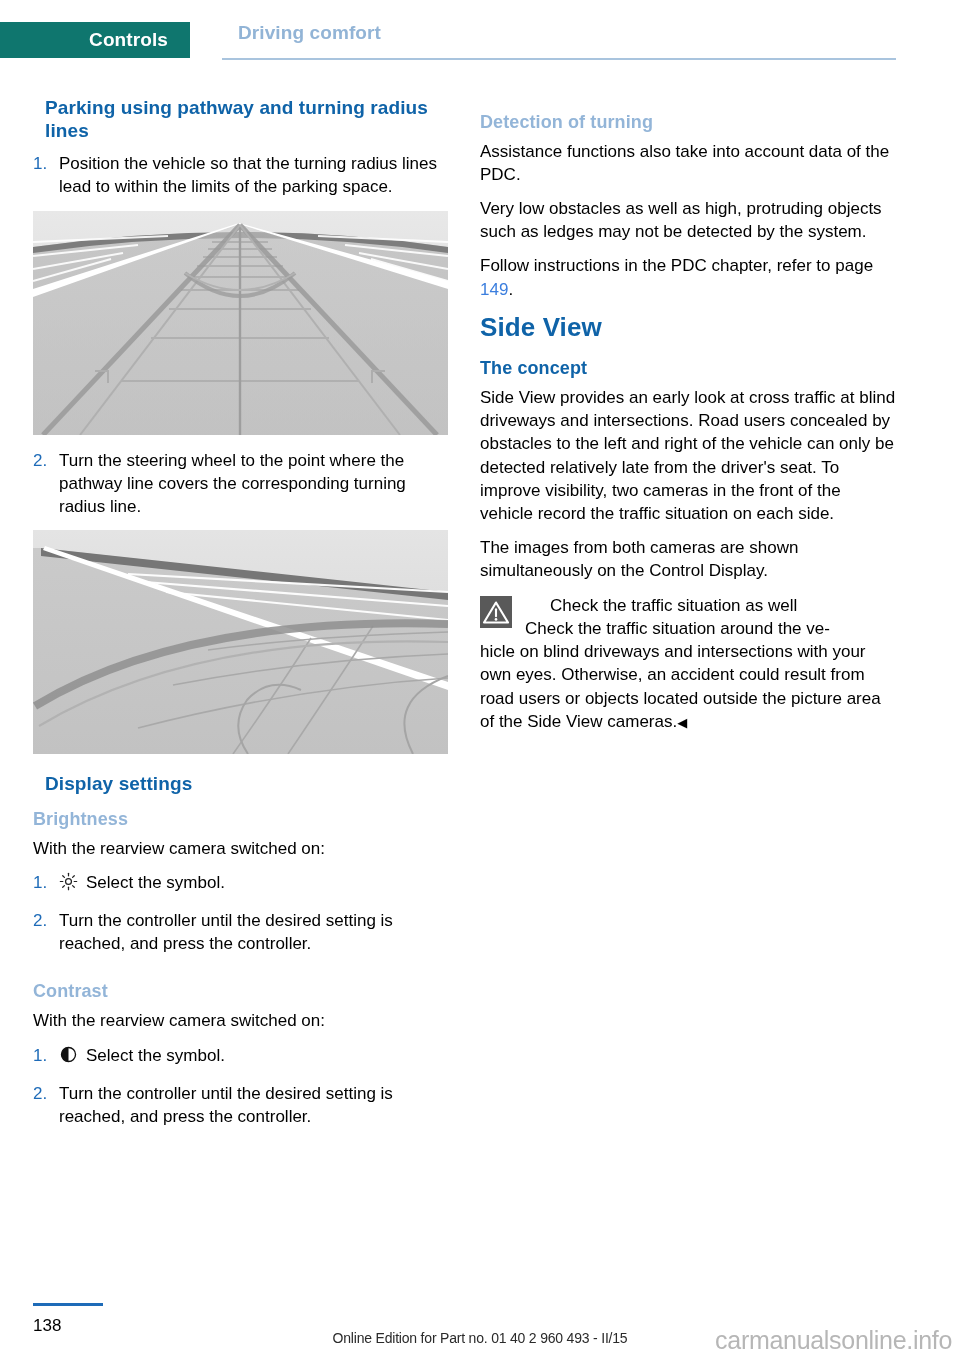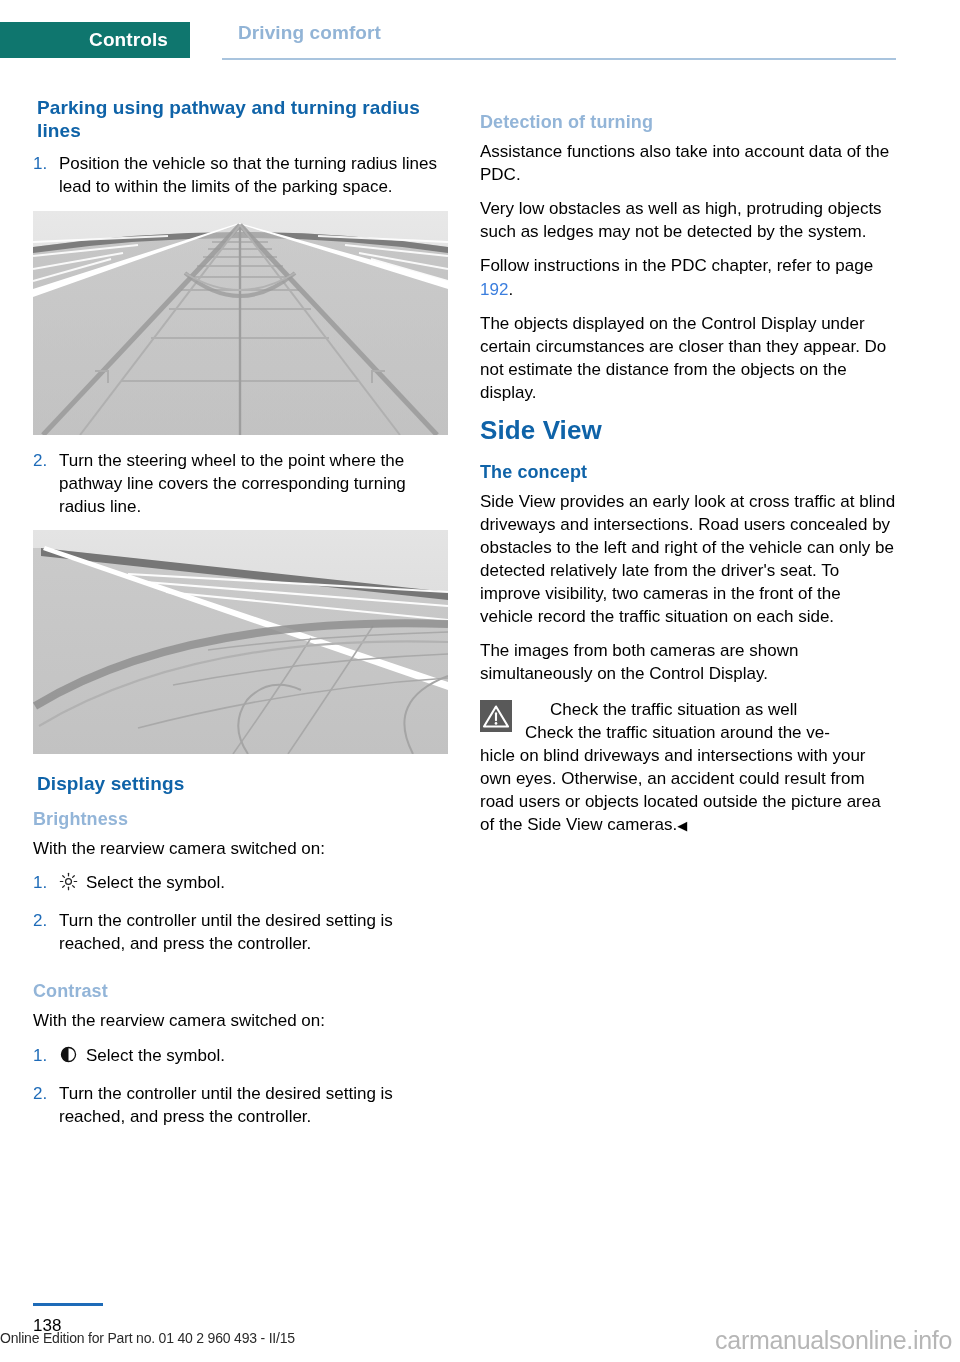--- a/index.html
+++ b/index.html
@@ -81,21 +81,21 @@
     font-weight: bold;
     color: #0f63a8;
     margin: 0 0 14px 0;
     line-height: 1.18;
     letter-spacing: 0.1px;
   }
   h2.section-title {
     font-size: 19px;
     font-weight: bold;
     color: #0f63a8;
-    margin: 0 0 10px 4px;
+    margin: 0 0 10px 12px;
     line-height: 1.22;
     letter-spacing: 0.1px;
   }
   h3.sub-title {
     font-size: 18px;
     font-weight: bold;
     color: #93b5d8;
     margin: 0 0 6px 0;
     line-height: 1.22;
     letter-spacing: 0.1px;
@@ -194,21 +194,21 @@
     top: 1316px;
     font-size: 17px;
     color: #000;
     text-align: center;
   }
   .footer-center {
     position: absolute;
     left: 0;
     top: 1330px;
     width: 960px;
-    text-align: left;
+    text-align: center;
     font-size: 14px;
     color: #2a2a2a;
     letter-spacing: -0.2px;
   }
   .watermark {
     position: absolute;
     right: 8px;
     top: 1326px;
     font-size: 25px;
     color: #b6b6b6;
@@ -404,23 +404,22 @@
 </div>
 
 <div class="col col-right">
 
 
   <h3 class="sub-title" style="margin-top:16px;">Detection of turning</h3>
 
   <p class="body">Assistance functions also take into account data of the PDC.</p>
   <p class="body">Very low obstacles as well as high, protruding objects such as ledges may not be detected by the system.</p>
 
-  <p class="body"><span>Follow instructions in the PDC chapter, refer to page </span><span class="pageref">192</span><span>.</span></p>
-
-  <p class="body">The objects displayed on the Control Display under certain circumstances are closer than they appear. Do not estimate the distance from the objects on the display.</p>
+  <p class="body"><span>Follow instructions in the PDC chapter, refer to page </span><span class="pageref">149</span><span>.</span></p>
+
 
   <h1 class="big-title" style="">Side View</h1>
 
   <h3 class="sub-title-dark" style="margin-top:16px;">The concept</h3>
   <p class="body">Side View provides an early look at cross traffic at blind driveways and intersections. Road users concealed by obstacles to the left and right of the vehicle can only be detected relatively late from the driver's seat. To improve visibility, two cameras in the front of the vehicle record the traffic situation on each side.</p>
 
   <p class="body">The images from both cameras are shown simultaneously on the Control Display.</p>
 
   <div class="warn-block">
     <div class="warn-icon">

